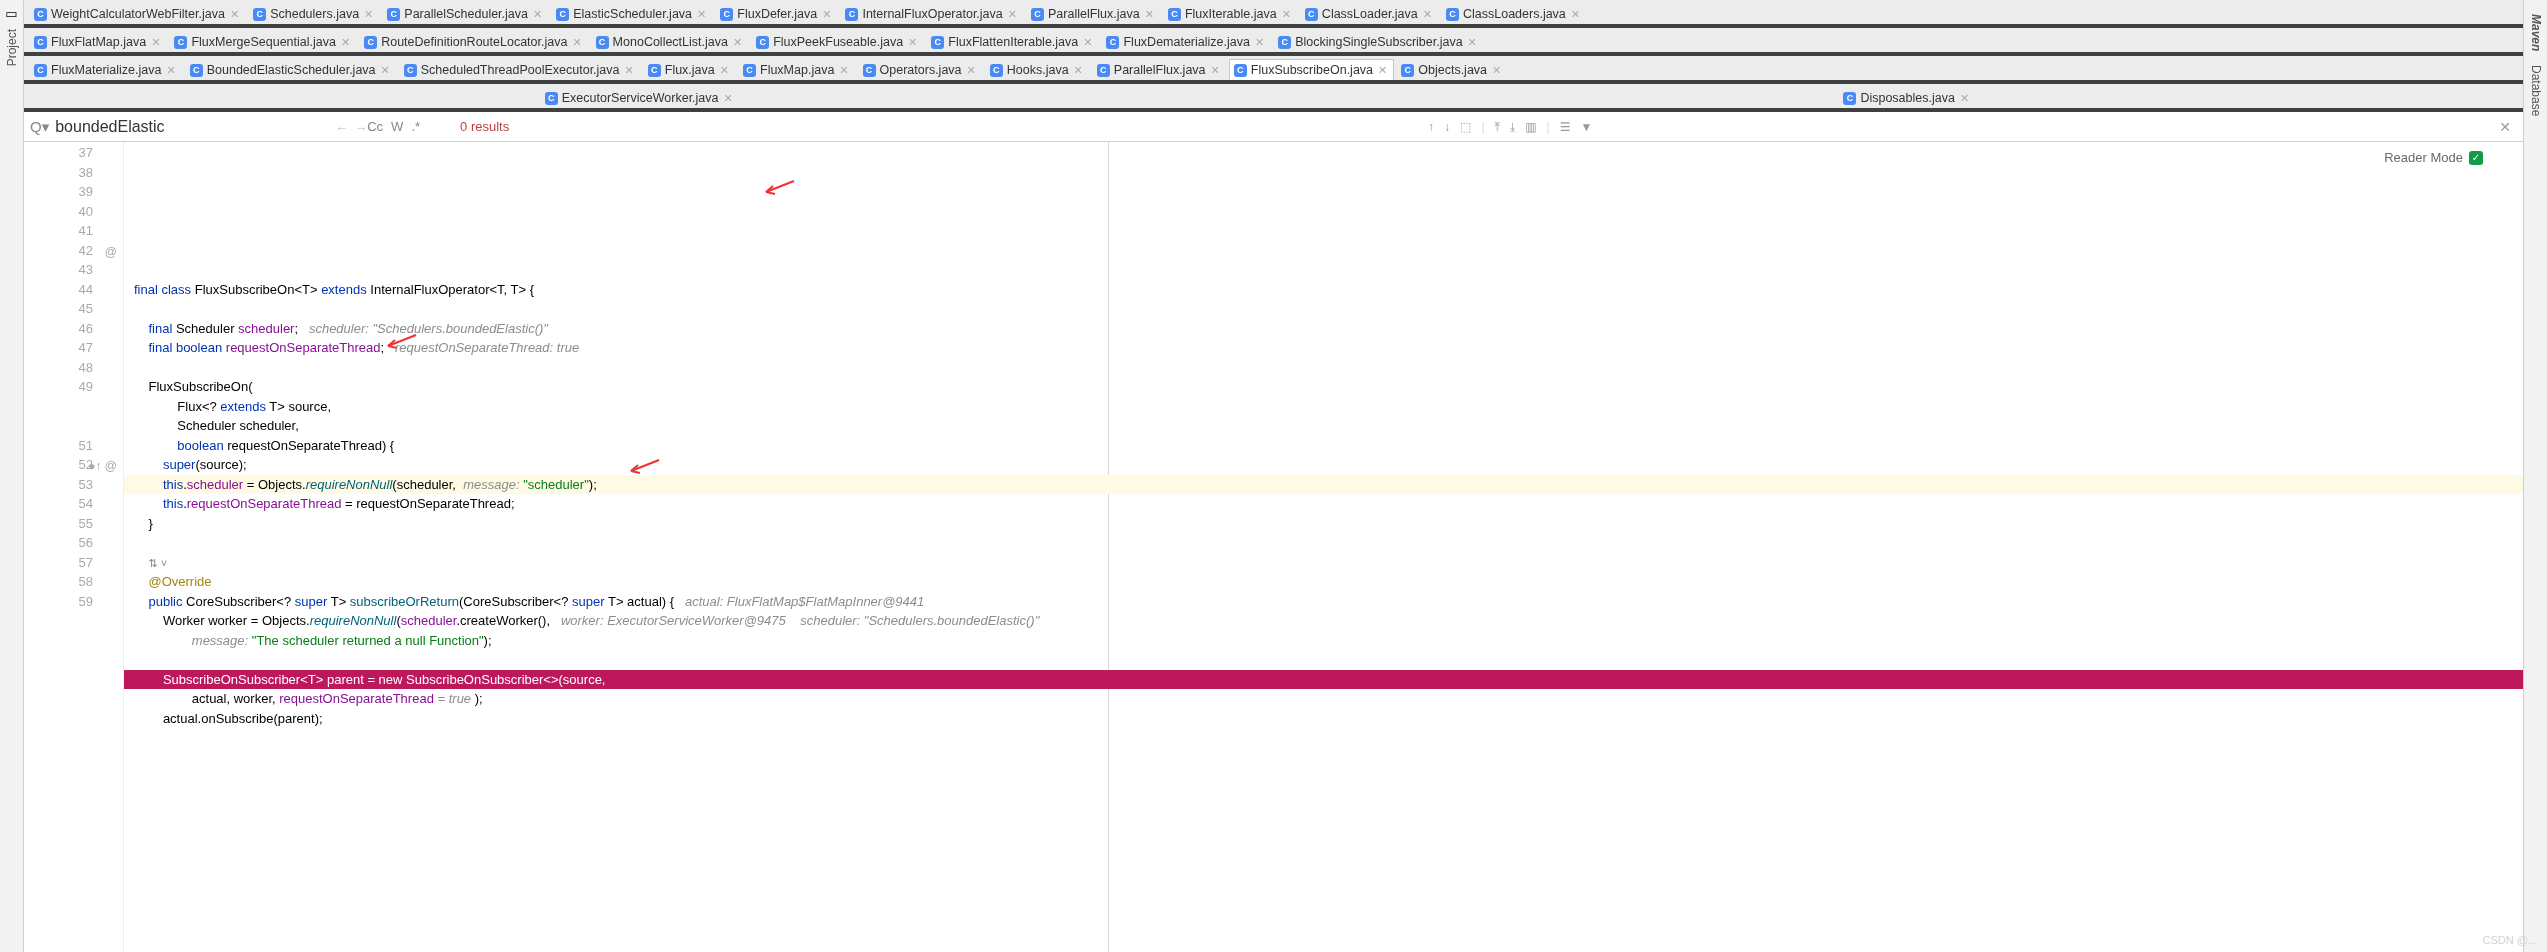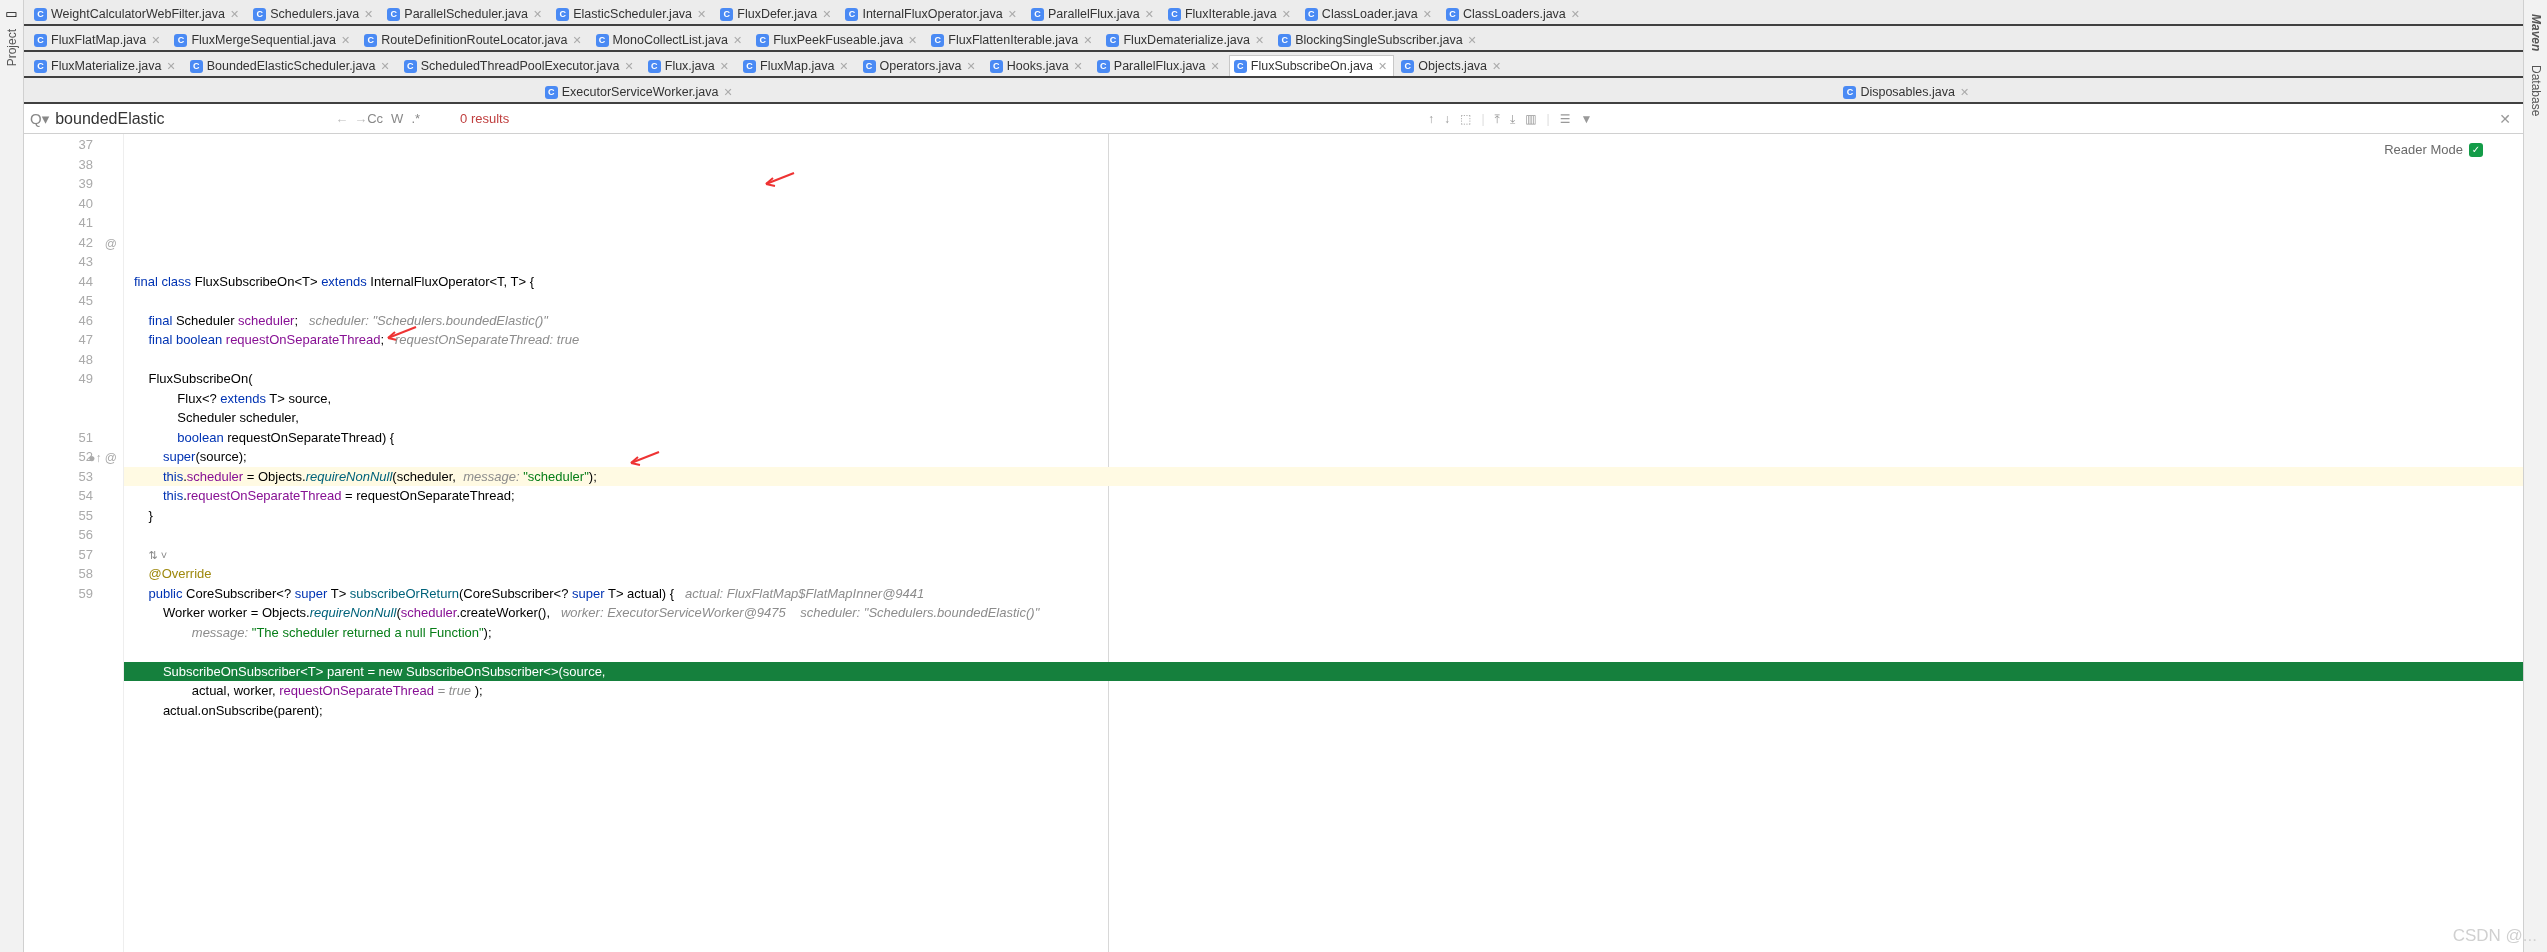--- a/index.html
+++ b/index.html
@@ -2,21 +2,21 @@
 <html><head>
 <meta charset="utf-8">
 <style>
 * { margin:0; padding:0; box-sizing:border-box; font-family:"Segoe UI",Arial,sans-serif; }
 body { background:#fff; color:#000; font-size:13px; overflow:hidden; width:2547px; height:952px; position:relative; }
 .left-rail,.right-rail { position:absolute; top:0; background:#f2f2f2; border-right:1px solid #d0d0d0; display:flex; flex-direction:column; align-items:center; padding-top:6px; width:24px; height:100%; }
 .left-rail { left:0; } .right-rail { right:0; border-right:none; border-left:1px solid #d0d0d0; }
 .rail-label { writing-mode:vertical-rl; transform:rotate(180deg); font-size:12px; color:#555; margin-top:8px; }
 .right-rail .rail-label { transform:none; }
 .main { position:absolute; left:24px; right:24px; top:0; bottom:0; display:flex; flex-direction:column; }
-.tabs { background:#ececec; border-bottom:2px solid #404040; padding:2px 4px 0; display:flex; flex-wrap:wrap; gap:0; }
+.tabs { background:#ececec; border-bottom:4px solid #404040; padding:2px 4px 0; display:flex; flex-wrap:wrap; gap:0; }
 .tab { display:flex; align-items:center; padding:3px 6px 3px 4px; margin:1px 1px 0; font-size:12.5px; color:#333; cursor:pointer; border:1px solid transparent; border-bottom:none; background:#ececec; }
 .tab .c { width:13px; height:13px; border-radius:3px; background:#4a8af4; display:inline-flex; align-items:center; justify-content:center; margin-right:4px; }
 .tab .c::before { content:"C"; color:#fff; font-size:9px; font-weight:bold; }
 .tab .x { margin-left:5px; color:#aaa; font-size:11px; }
 .tab.active { background:#fff; border-color:#c8c8c8; }
 .tabs-row2 { display:flex;gap:44px; }
 .tabs-row2 .tab { flex:1; justify-content:center; }
 .findbar { display:flex; align-items:center; height:30px; border-bottom:1px solid #d0d0d0; padding:0 6px; background:#fff; }
 .findbar .q { font-size:15px; color:#888; margin-right:6px; }
 .findbar input { border:none; outline:none; font-size:16px; color:#333; width:260px; }
@@ -26,28 +26,28 @@
 .editor { flex:1; display:flex; overflow:hidden; background:#fff; }
 .gutter { width:100px; background:#fff; border-right:1px solid #eee; font-family:"JetBrains Mono",Consolas,monospace; font-size:13px; color:#aaa; text-align:right; padding-right:30px; line-height:19.5px; padding-top:1px; position:relative; }
 .gutter .ln { height:19.5px; position:relative; }
 .gutter .mark { position:absolute; right:-24px; top:2px; font-size:12px; }
 .code { flex:1; font-family:"JetBrains Mono",Consolas,monospace; font-size:13px; line-height:19.5px; padding-top:1px; position:relative; overflow:hidden; white-space:pre; }
 .code .line { height:19.5px; padding-left:10px; position:relative; }
 .kw { color:#0033b3; } .fld { color:#871094; } .str { color:#067d17; }
 .cmt { color:#8c8c8c; font-style:italic; } .mth { color:#00627a; } .ann { color:#9e880d; }
 .ital { font-style:italic; color:#00627a; }
 .hlline { background:#fffae3; }
-.selline { background:#15803d; color:#fff; }
+.selline { background:#be185d; color:#fff; }
 .arrow { position:absolute; pointer-events:none; }
 .ar1 { left:640px; top:36px; } .ar2 { left:262px; top:190px; } .ar3 { left:505px; top:315px; }
 .arrow svg { width:40px; height:20px; }
 .reader { position:absolute; right:40px; top:6px; font-size:13px; color:#6a6a6a; display:flex; align-items:center; gap:6px; }
 .reader .chk { width:14px; height:14px; background:#139c48; border-radius:3px; display:inline-flex; align-items:center; justify-content:center; color:#fff; font-size:10px; }
 .vsep { position:absolute; left:984px; top:0; bottom:0; width:1px; background:#d8d8d8; }
-.watermark { position:absolute; right:10px; bottom:6px; font-size:17px; color:#d0d0d0; }
+.watermark { position:absolute; right:10px; bottom:6px; font-size:11px; color:#d0d0d0; }
 .dots { color:#888; font-size:11px; }
 </style>
 </head>
 <body>
 
 <div class="left-rail">
   <span>▭</span>
   <span class="rail-label">Project</span>
 </div>
 <div class="right-rail">

